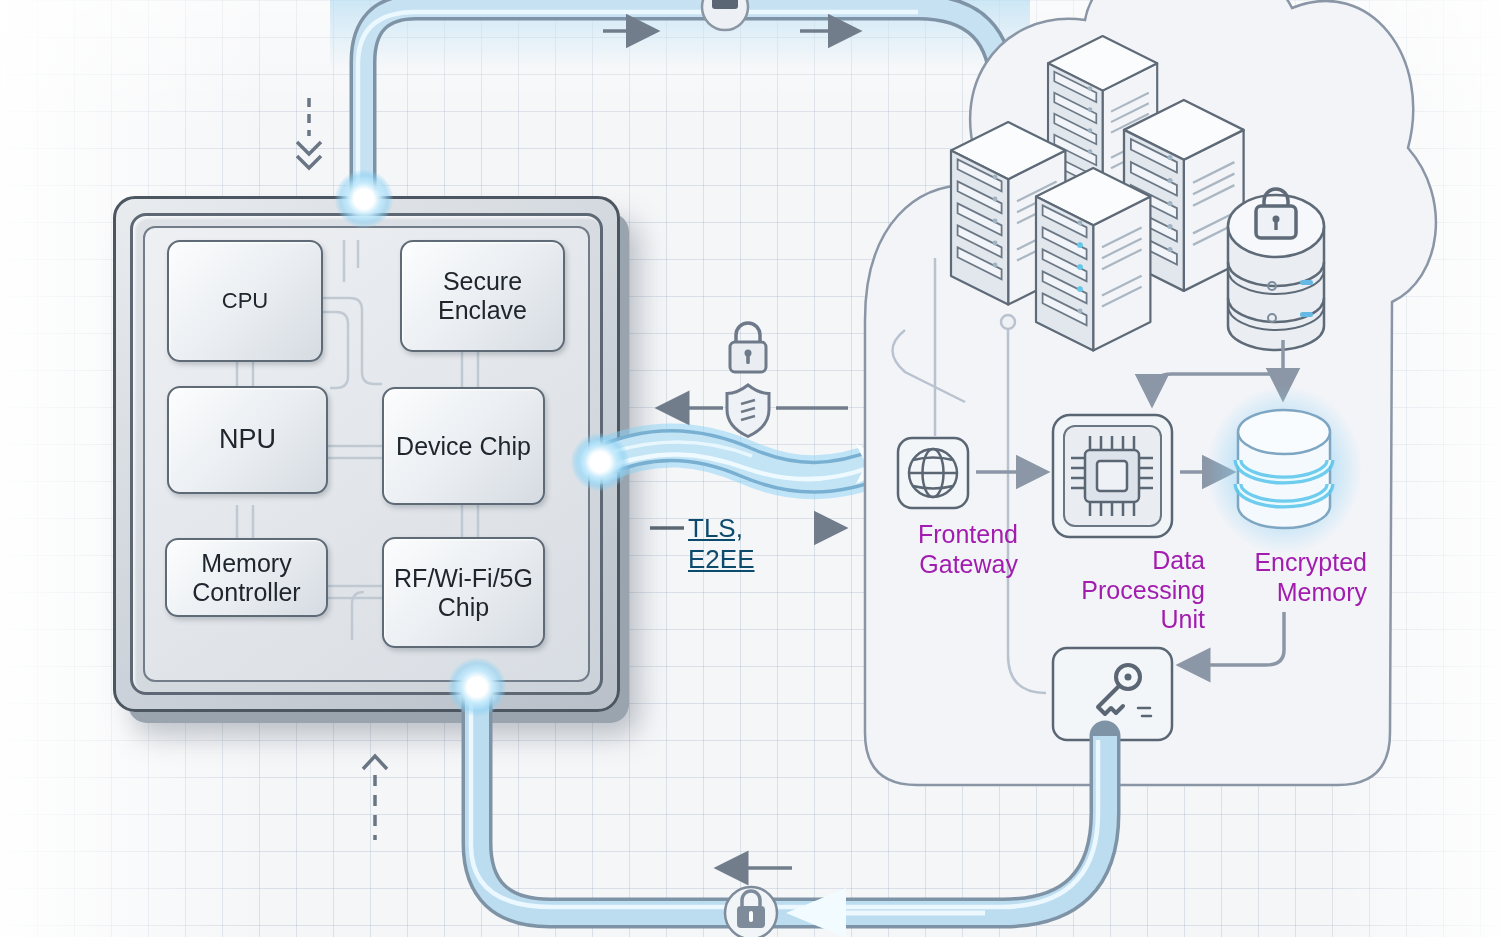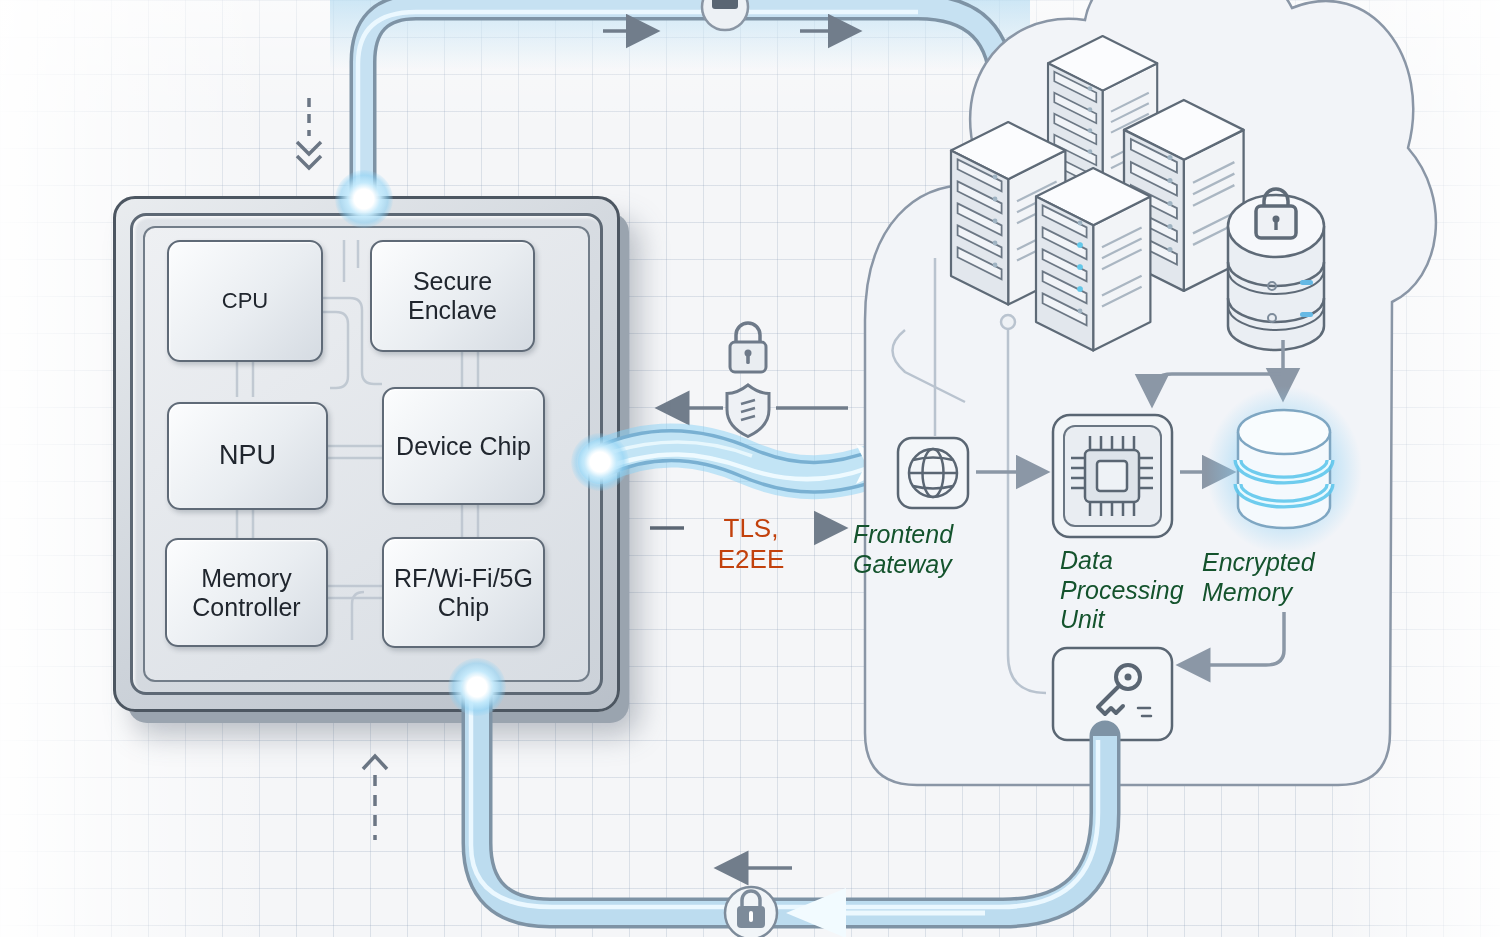--- a/index.html
+++ b/index.html
@@ -54,24 +54,24 @@
     color:#20262e;font-size:25px;line-height:1.15;padding:4px;
   }
   
   .node{
     position:absolute;width:58px;height:58px;margin:-29px 0 0 -29px;border-radius:50%;
     background:radial-gradient(circle,#ffffff 0%,#ffffff 24%,rgba(196,234,252,.95) 40%,rgba(138,209,245,.55) 58%,rgba(138,209,245,0) 74%);
     pointer-events:none;
   }
   
   .lbl{
-    position:absolute;color:#14532d;font-size:25px;line-height:1.18;text-align:left;font-style:italic;
+    position:absolute;color:#a21caf;font-size:25px;line-height:1.18;text-align:right;
   }
   .tls{
-    position:absolute;color:#c2410c;font-size:26px;text-align:center;
+    position:absolute;color:#0c4a6e;font-size:26px;text-decoration:underline;
   }
 </style>
 </head>
 <body>
 
 <div id="stage">
 
   <div class="grid"></div>
   <div class="grid-fade"></div>
   <div class="topwash"></div>
@@ -142,24 +142,24 @@
       <path d="M323 298 H350 Q362 298 362 310 V372 Q362 384 374 384 H382"></path>
       <path d="M323 312 H336 Q348 312 348 324 V376 Q348 388 336 388 H330"></path>
       <path d="M328 446 H382 M328 458 H382"></path>
       <path d="M328 586 H382 M328 598 H382"></path>
       <path d="M344 240 V282 M358 240 V268"></path>
       <path d="M352 640 V604 Q352 592 364 592"></path>
     </g>
   </svg>
 
   <div class="block" style="left:167px;top:240px;width:156px;height:122px;font-size:22px">CPU</div>
-  <div class="block" style="left:370px;top:240px;width:165px;height:112px">Secure Enclave</div>
-  <div class="block" style="left:167px;top:402px;width:161px;height:108px;font-size:27px">NPU</div>
+  <div class="block" style="left:400px;top:240px;width:165px;height:112px">Secure Enclave</div>
+  <div class="block" style="left:167px;top:386px;width:161px;height:108px;font-size:27px">NPU</div>
   <div class="block" style="left:382px;top:387px;width:163px;height:118px">Device Chip</div>
-  <div class="block" style="left:165px;top:538px;width:163px;height:109px">Memory Controller</div>
+  <div class="block" style="left:165px;top:538px;width:163px;height:79px">Memory Controller</div>
   <div class="block" style="left:382px;top:537px;width:163px;height:111px">RF/Wi-Fi/5G Chip</div>
 
   <svg class="layer" width="1500" height="937">
     <defs>
       <marker id="arrC" markerWidth="12" markerHeight="12" refX="7" refY="5" orient="auto">
         <path d="M0 0 L10 5 L0 10 Z" fill="#8b97a6"></path>
       </marker>
       <marker id="arrW" markerWidth="14" markerHeight="14" refX="8" refY="5" orient="auto">
         <path d="M0 0 L12 5 L0 10 Z" fill="#f2fbff"></path>
       </marker>

